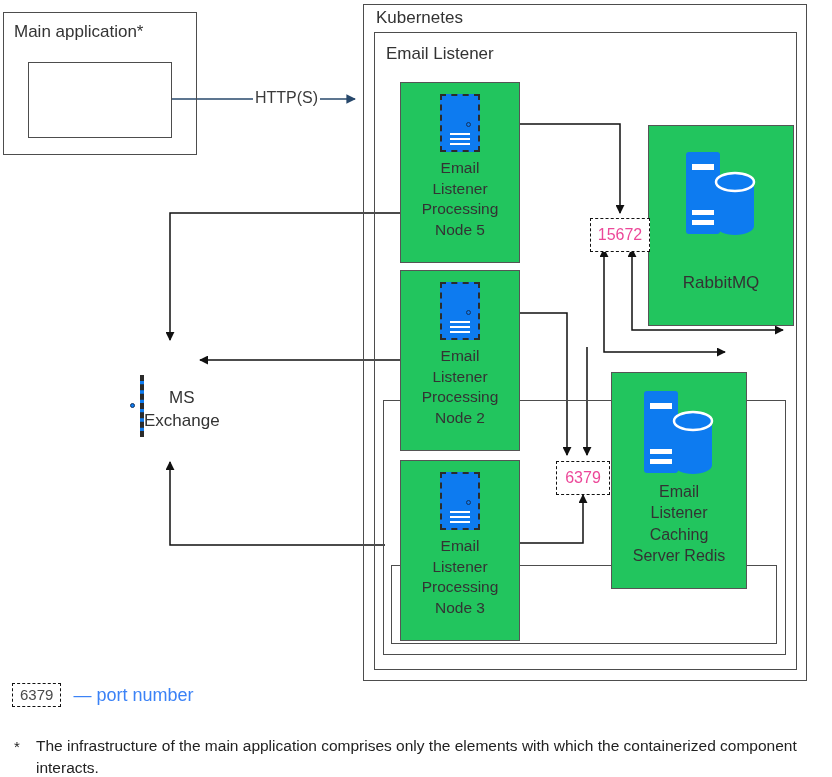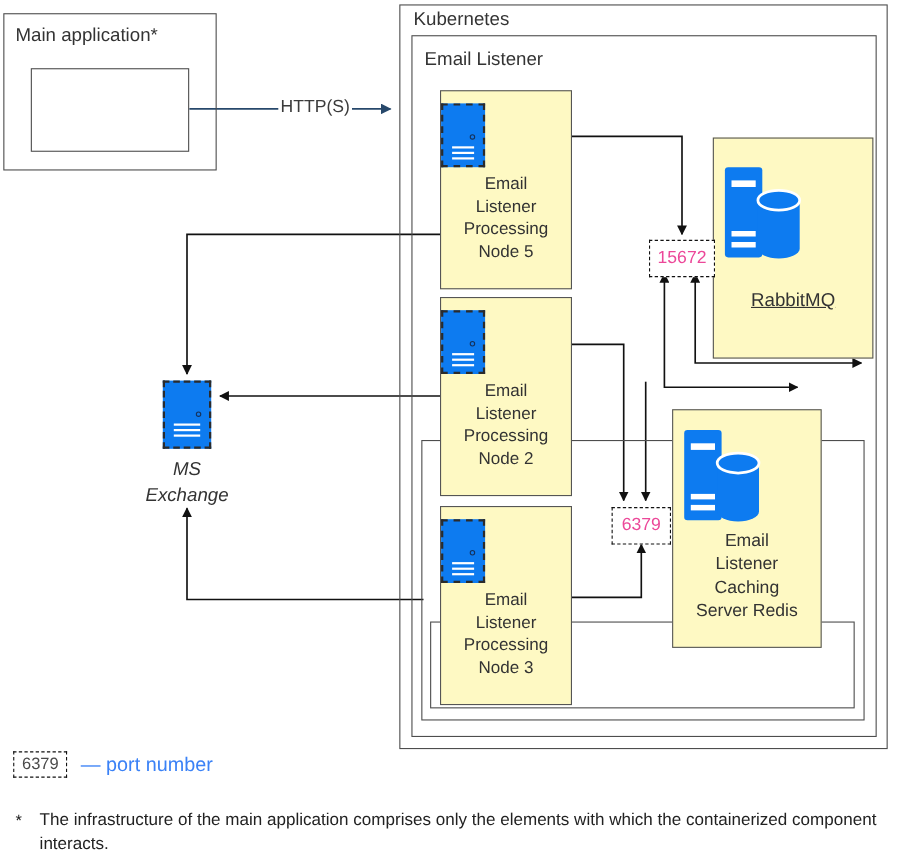--- a/index.html
+++ b/index.html
@@ -38,23 +38,24 @@
     position: absolute;
     font-size: 17px;
     color: #333333;
     white-space: nowrap;
     line-height: 1.15;
   }
   .node-box {
     position: absolute;
     box-sizing: border-box;
     border: 1.4px solid #555555;
-    background: #fef9c3;
+    background: #22c55e;
     display: flex;
     flex-direction: column;
+    align-items: center;
     justify-content: flex-start;
     padding-top: 11px;
   }
   .node-caption {
     font-size: 15.5px;
     line-height: 1.33;
     text-align: center;
     color: #333333;
     margin-top: 6px;
   }
@@ -261,21 +262,21 @@
 
   <div class="node-box" style="left:648px; top:125px; width:146px; height:201px; padding-top:22px;">
     <svg width="90" height="92" viewBox="0 0 90 92">
       <rect x="10" y="4" width="34" height="82" rx="3" fill="#0d7bf0"></rect>
       <rect x="16" y="16" width="22" height="6" fill="#ffffff"></rect>
       <rect x="16" y="62" width="22" height="5" fill="#ffffff"></rect>
       <rect x="16" y="72" width="22" height="5" fill="#ffffff"></rect>
       <path d="M 40 34 h 38 v 44 a 19 9 0 0 1 -38 0 z" fill="#0d7bf0"></path>
       <ellipse cx="59" cy="34" rx="19" ry="9" fill="#0d7bf0" stroke="#ffffff" stroke-width="2.5"></ellipse>
     </svg>
-    <div class="node-caption" style="margin-top:22px; font-size:17px;text-decoration:underline;">
+    <div class="node-caption" style="margin-top:32px; font-size:17px;">
       <div>RabbitMQ</div>
     </div>
   </div>
 
   <div class="node-box" style="left:611px; top:372px; width:136px; height:217px; padding-top:14px;">
     <svg width="90" height="92" viewBox="0 0 90 92">
       <rect x="10" y="4" width="34" height="82" rx="3" fill="#0d7bf0"></rect>
       <rect x="16" y="16" width="22" height="6" fill="#ffffff"></rect>
       <rect x="16" y="62" width="22" height="5" fill="#ffffff"></rect>
       <rect x="16" y="72" width="22" height="5" fill="#ffffff"></rect>
@@ -287,21 +288,21 @@
       <div>Listener</div>
       <div>Caching</div>
       <div>Server Redis</div>
     </div>
   </div>
 
   <div class="port-tag" style="left:590px; top:218px; width:60px; height:34px;">15672</div>
   <div class="port-tag" style="left:556px; top:461px; width:54px; height:34px;">6379</div>
 
   <div style="position:absolute; left:140px; top:346px; width:60px; height:120px;
-              display:flex; flex-direction:column; align-items:center;font-style:italic;">
+              display:flex; align-items:center;">
     <div class="exch-icon" style="width:44px; height:62px;">
       <span class="dot"></span>
       <span class="bars">
           <i></i>
           <i></i>
           <i></i>
         </span>
     </div>
     <div class="node-caption" style="font-size:17px; margin-top:8px;">
       <div>MS</div>

